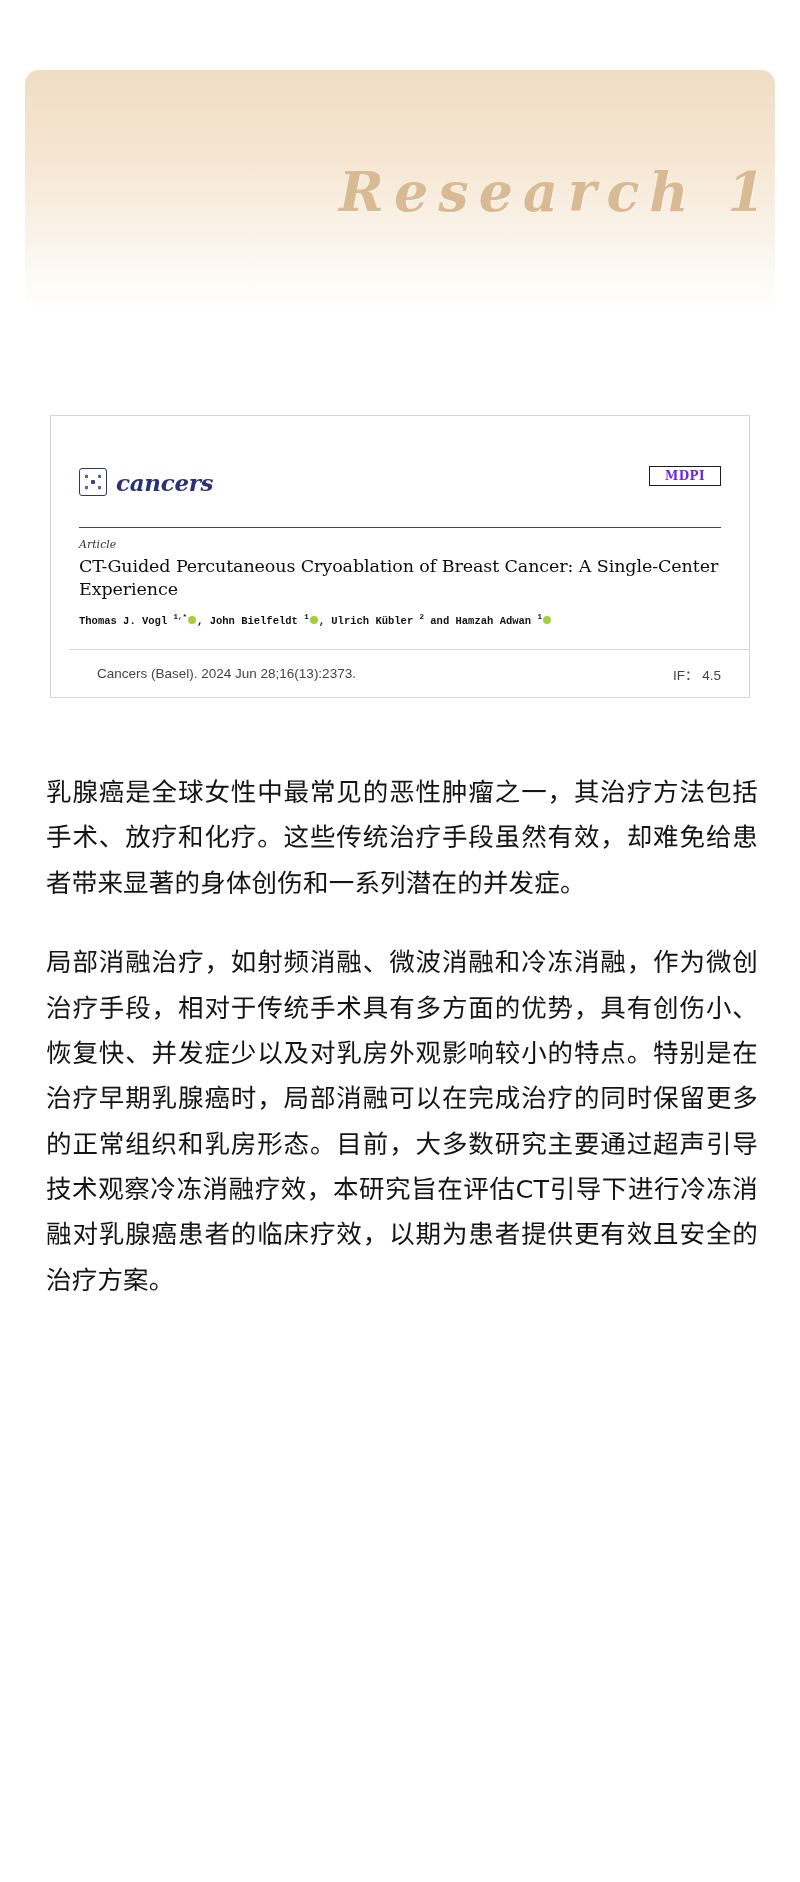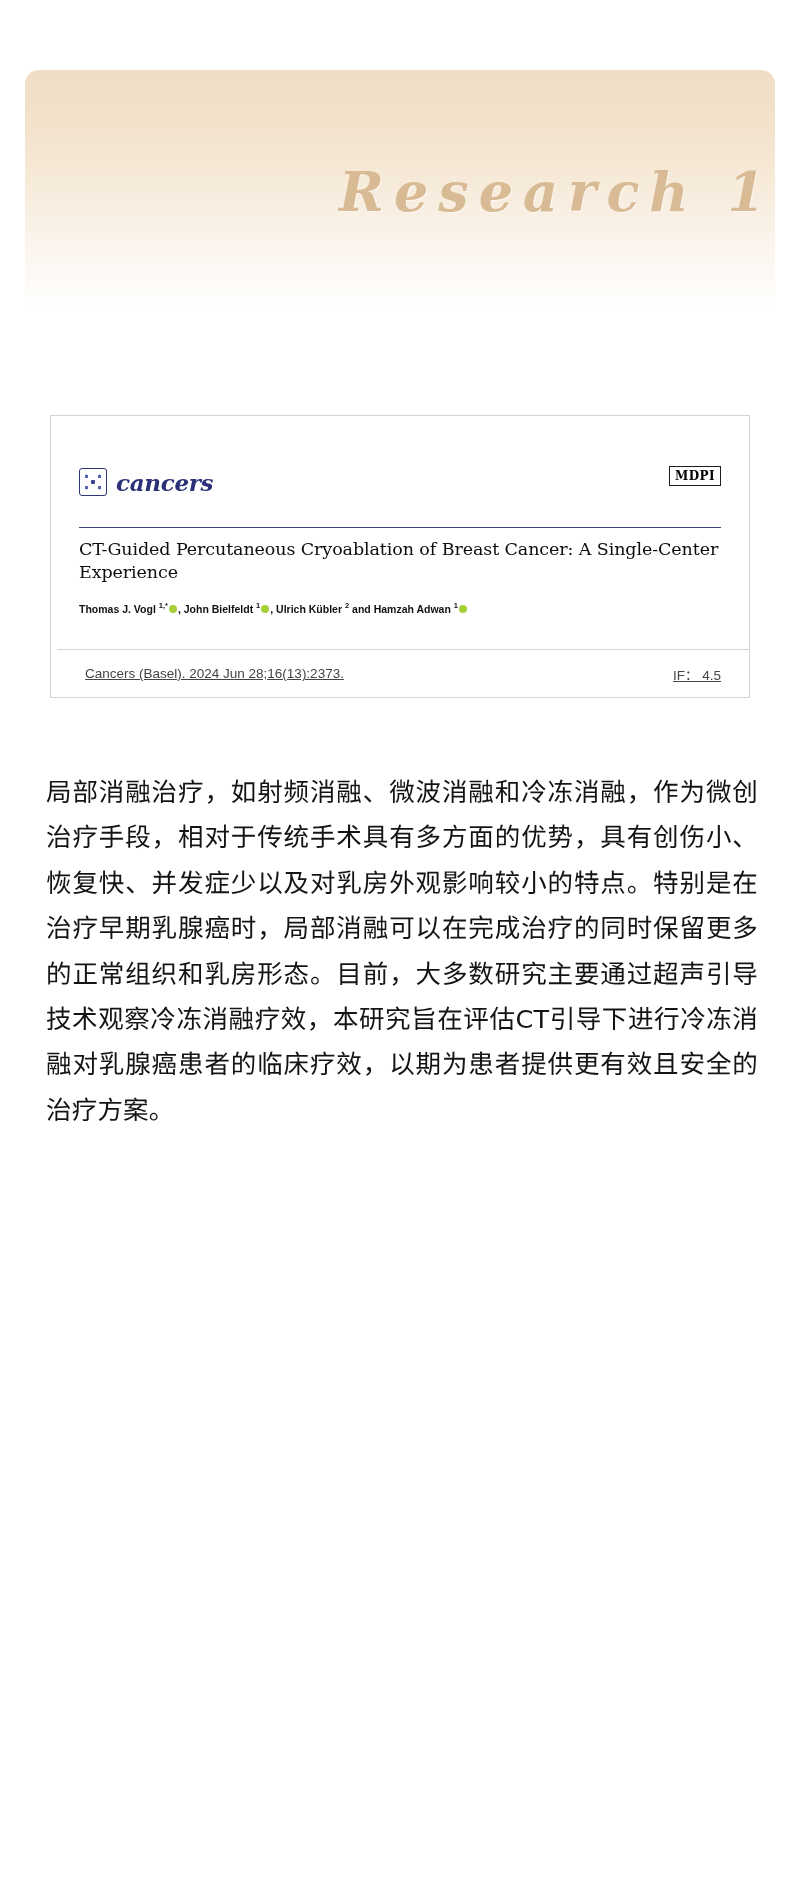--- a/index.html
+++ b/index.html
@@ -99,26 +99,26 @@
     font-weight: 700;
     font-size: 23px;
     color: #2b3178;
     letter-spacing: -0.3px;
   }
   .publisher-logo {
     position: absolute;
     right: 0;
     top: 0;
     border: 1.5px solid #1d1d1d;
-    padding: 3px 5px;
+    padding: 3px 15px;
     font-family: "DejaVu Serif", serif;
     font-weight: 700;
     font-size: 12px;
     letter-spacing: 0.4px;
-    color: #000000;
+    color: #6d28d9;
     line-height: 1;
   }
   .paper-body {
     margin: 10px 28px 0 28px;
   }
   .paper-kind {
     font-family: "DejaVu Serif", serif;
     font-style: italic;
     font-size: 11px;
     color: #333333;
@@ -126,54 +126,53 @@
   }
   .paper-title {
     font-family: "DejaVu Serif", serif;
     font-weight: 400;
     font-size: 17.5px;
     line-height: 1.33;
     color: #0d0d0d;
     letter-spacing: -0.1px;
   }
   .paper-authors {
-    margin-top: 16px;
-    font-family: Liberation Sans, sans-serif;
+    margin-top: 10px;
+    font-family: Liberation Mono, monospace;
     font-weight: 700;
     font-size: 10.5px;
     color: #111111;
     line-height: 1.4;
   }
   .paper-authors sup { font-weight: 700; font-size: 7.5px; }
   .orcid {
     display: inline-block;
     width: 8px;
     height: 8px;
     border-radius: 50%;
     background: #a6ce39;
     position: relative;
     top: 1px;
     margin: 0 1px;
   }
   .paper-foot {
     position: absolute;
-    left: 6px;
+    left: 18px;
     right: 0;
     bottom: 0;
     height: 48px;
     border-top: 1px solid #d5d5d5;
     display: flex;
     align-items: center;
     justify-content: space-between;
     padding: 0 28px;
     box-sizing: border-box;
     font-size: 13.5px;
     color: #444444;
     font-family: "Liberation Sans", sans-serif;
-    text-decoration: underline;
   }
 
   
   .article {
     position: absolute;
     left: 46px;
     top: 770px;
     width: 712px;
   }
   .para {
@@ -197,25 +196,27 @@
 
   <div class="paper-head">
     <div class="journal-brand">
       <span class="journal-mark"></span>
       <span class="journal-name">cancers</span>
     </div>
     <div class="publisher-logo">MDPI</div>
   </div>
 
   <div class="paper-body">
+    <div class="paper-kind">Article</div>
     <div class="paper-title">CT-Guided Percutaneous Cryoablation of Breast Cancer: A Single-Center Experience</div>
     <div class="paper-authors">Thomas J. Vogl <sup>1,*</sup><span class="orcid"></span>, John Bielfeldt <sup>1</sup><span class="orcid"></span>, Ulrich Kübler <sup>2</sup> and Hamzah Adwan <sup>1</sup><span class="orcid"></span></div>
   </div>
 
   <div class="paper-foot">
     <span>Cancers (Basel). 2024 Jun 28;16(13):2373.</span>
     <span>IF： 4.5</span>
   </div>
 </div>
 
 <div class="article">
+  <p class="para">乳腺癌是全球女性中最常见的恶性肿瘤之一，其治疗方法包括手术、放疗和化疗。这些传统治疗手段虽然有效，却难免给患者带来显著的身体创伤和一系列潜在的并发症。</p>
   <p class="para">局部消融治疗，如射频消融、微波消融和冷冻消融，作为微创治疗手段，相对于传统手术具有多方面的优势，具有创伤小、恢复快、并发症少以及对乳房外观影响较小的特点。特别是在治疗早期乳腺癌时，局部消融可以在完成治疗的同时保留更多的正常组织和乳房形态。目前，大多数研究主要通过超声引导技术观察冷冻消融疗效，本研究旨在评估CT引导下进行冷冻消融对乳腺癌患者的临床疗效，以期为患者提供更有效且安全的治疗方案。</p>
 </div>
 
 </body></html>

